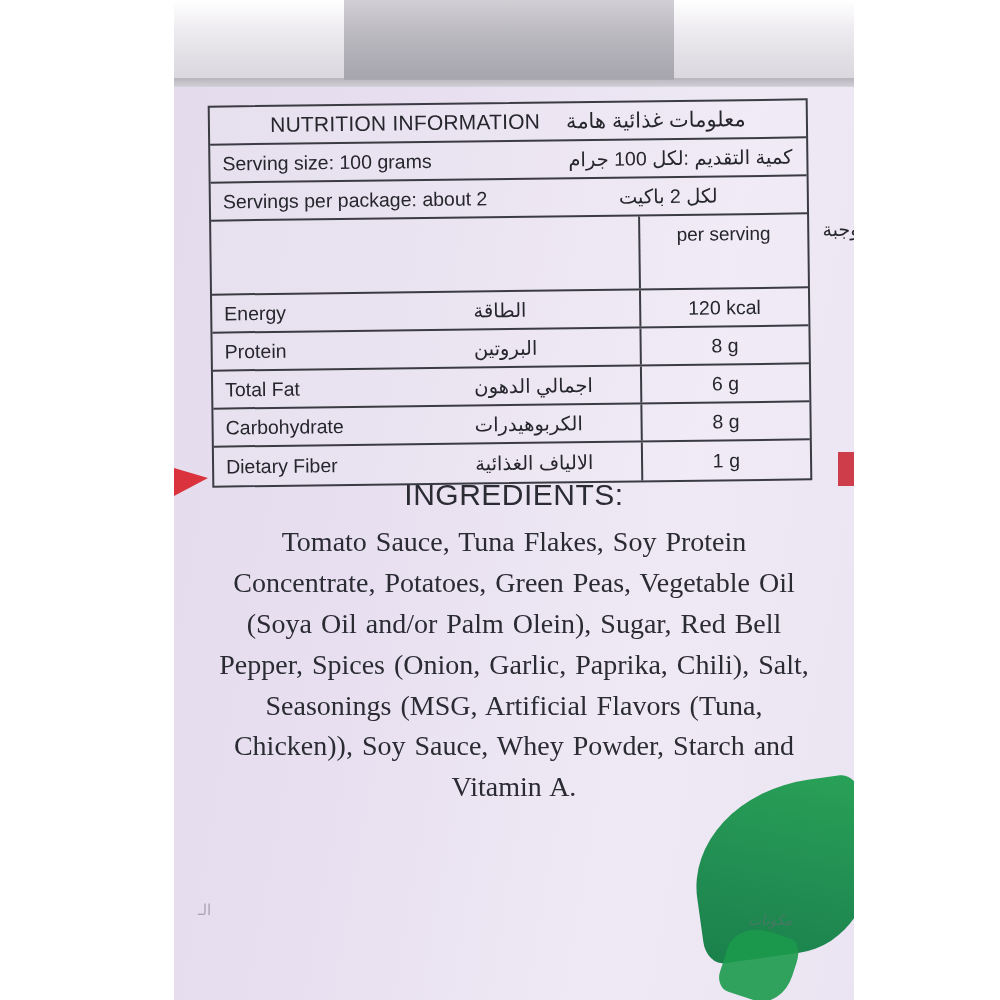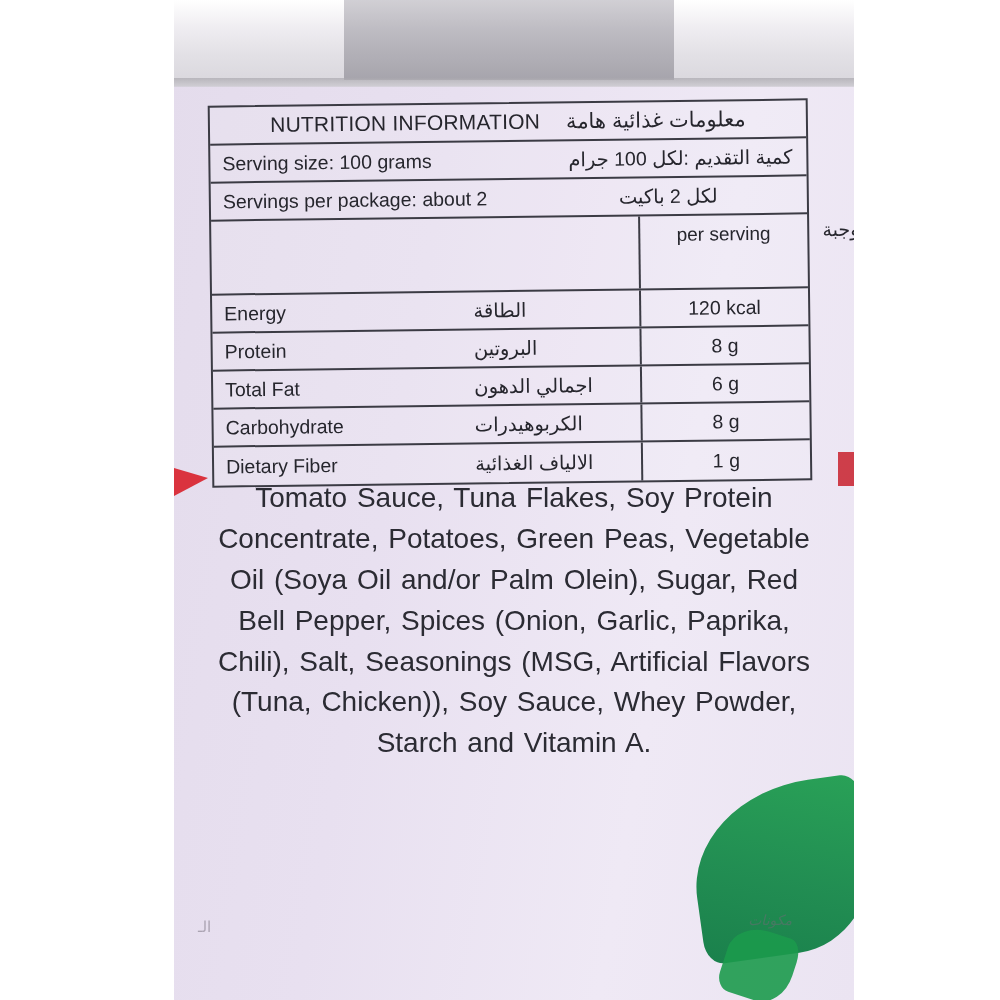--- a/index.html
+++ b/index.html
@@ -198,27 +198,28 @@
     color: #2b2b33;
     letter-spacing: .5px;
     margin-bottom: 10px;
   }
   #ing-body {
     font-size: 28px;
     line-height: 1.46;
     color: #2b2b33;
     padding: 0 16px;
     word-spacing: 2px;
+    font-family: Liberation Serif, serif;
   }
 
   
   #bottom-ar-left {
     position: absolute;
     left: 24px;
-    bottom: 64px;
+    bottom: 81px;
     font-size: 15px;
     color: #7b7482;
     opacity: .55;
     direction: rtl;
   }
   #bottom-ar-right {
     position: absolute;
     right: 62px;
     bottom: 72px;
     font-size: 14px;
@@ -289,20 +290,21 @@
 
       <div class="nt-row">
         <span class="cell col-en">Dietary Fiber</span>
         <span class="cell col-ar">الالياف الغذائية</span>
         <span class="cell col-val">1 g</span>
       </div>
 
     </div>
 
     <div id="ingredients">
+      <div id="ing-heading">INGREDIENTS:</div>
       <div id="ing-body">Tomato Sauce, Tuna Flakes, Soy Protein Concentrate, Potatoes, Green Peas, Vegetable Oil (Soya Oil and/or Palm Olein), Sugar, Red Bell Pepper, Spices (Onion, Garlic, Paprika, Chili), Salt, Seasonings (MSG, Artificial Flavors (Tuna, Chicken)), Soy Sauce, Whey Powder, Starch and Vitamin A.</div>
     </div>
 
     <div id="bottom-ar-left">الـ</div>
     <div id="bottom-ar-right">مكونات</div>
 
   </div>
 
   <div id="can-rim"></div>
   <div id="can-rim-dark"></div>

